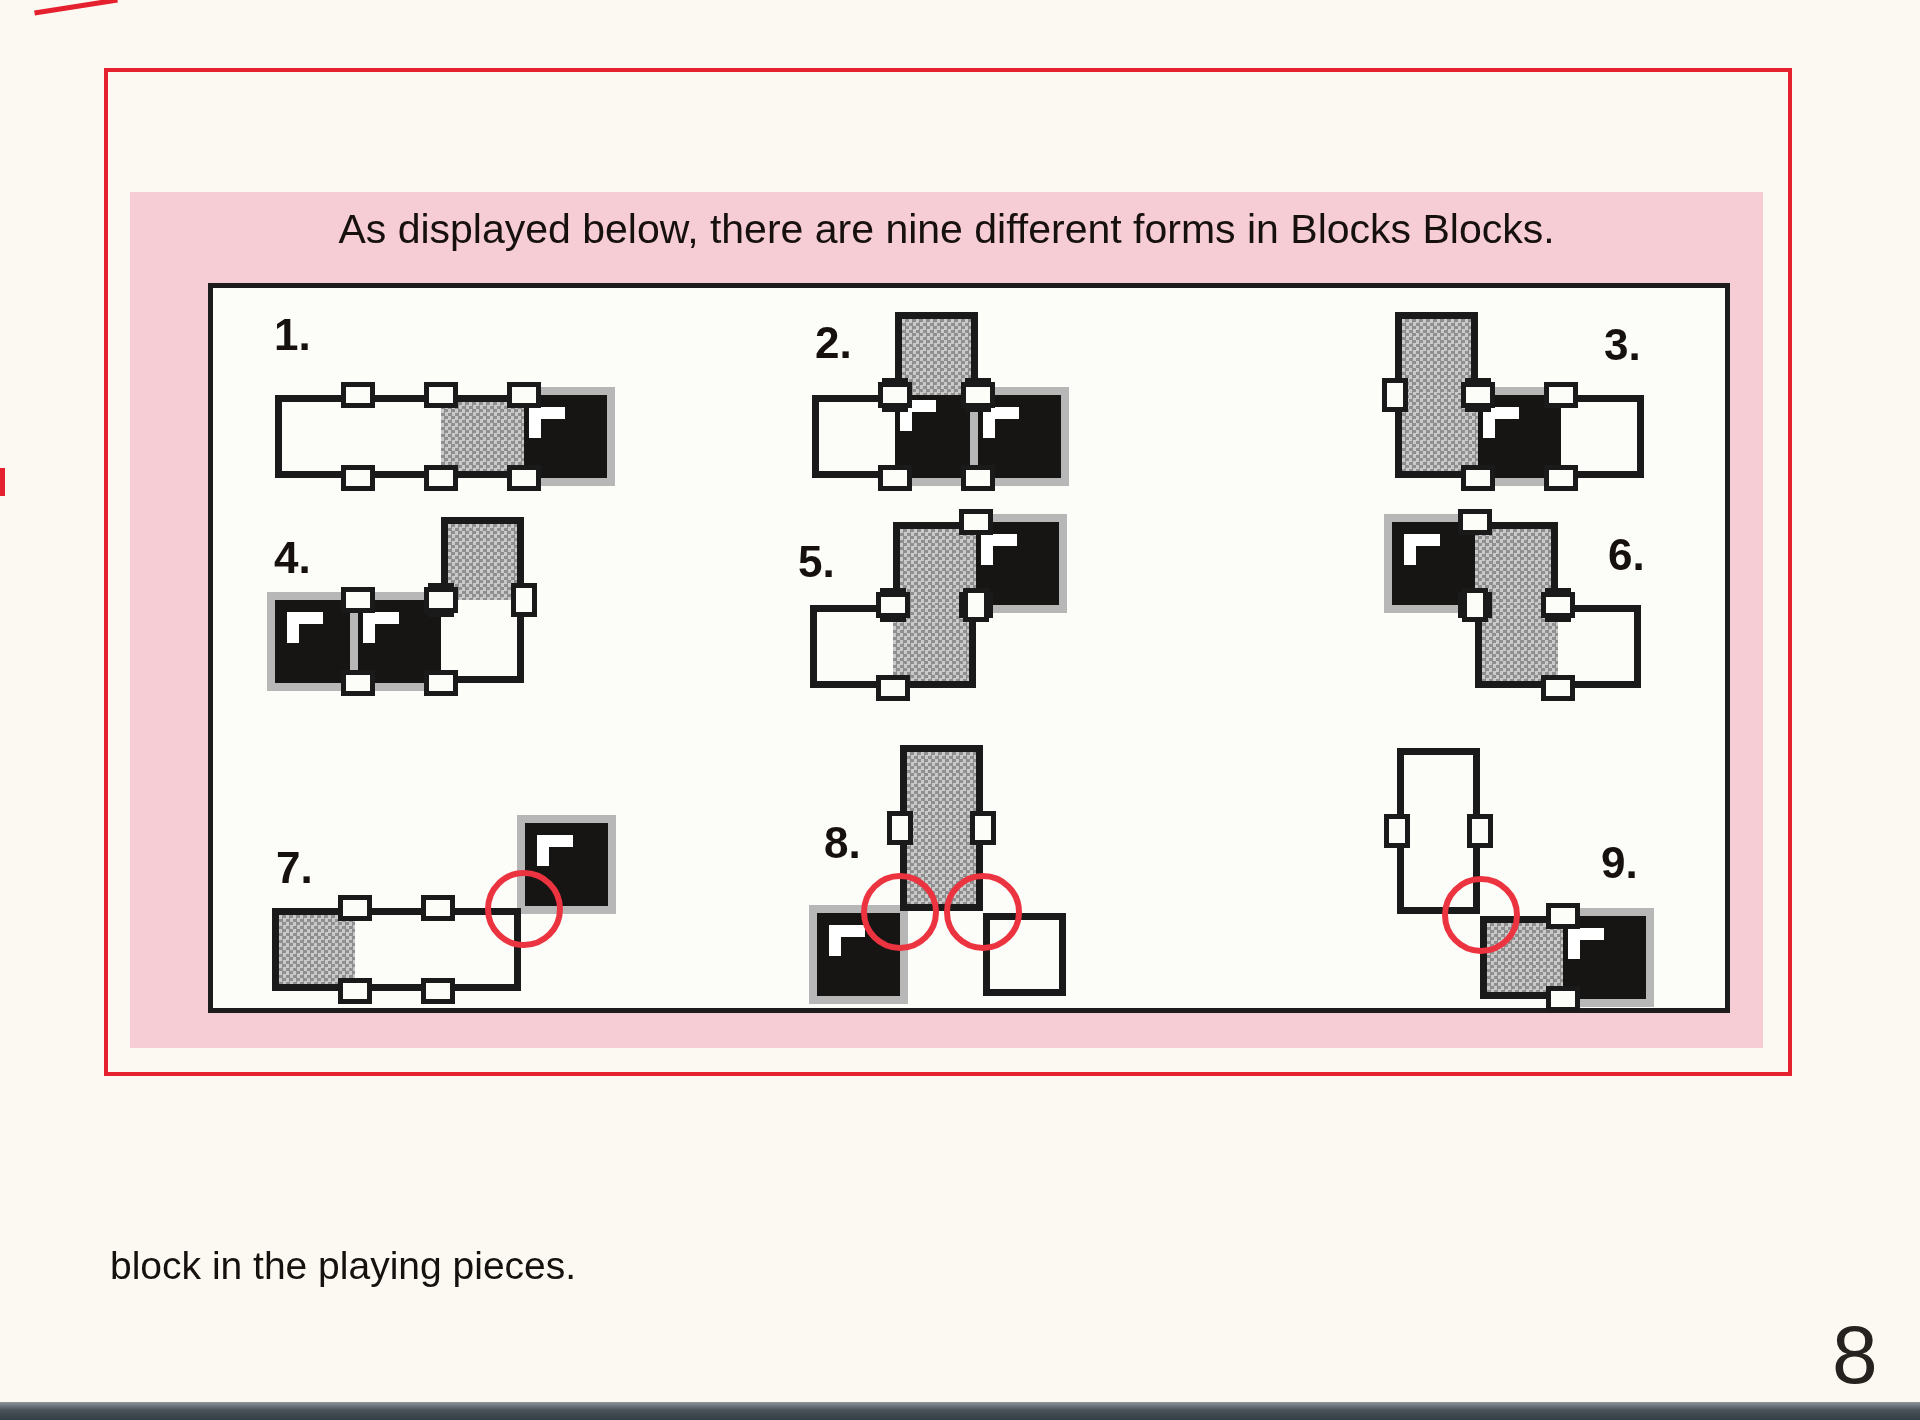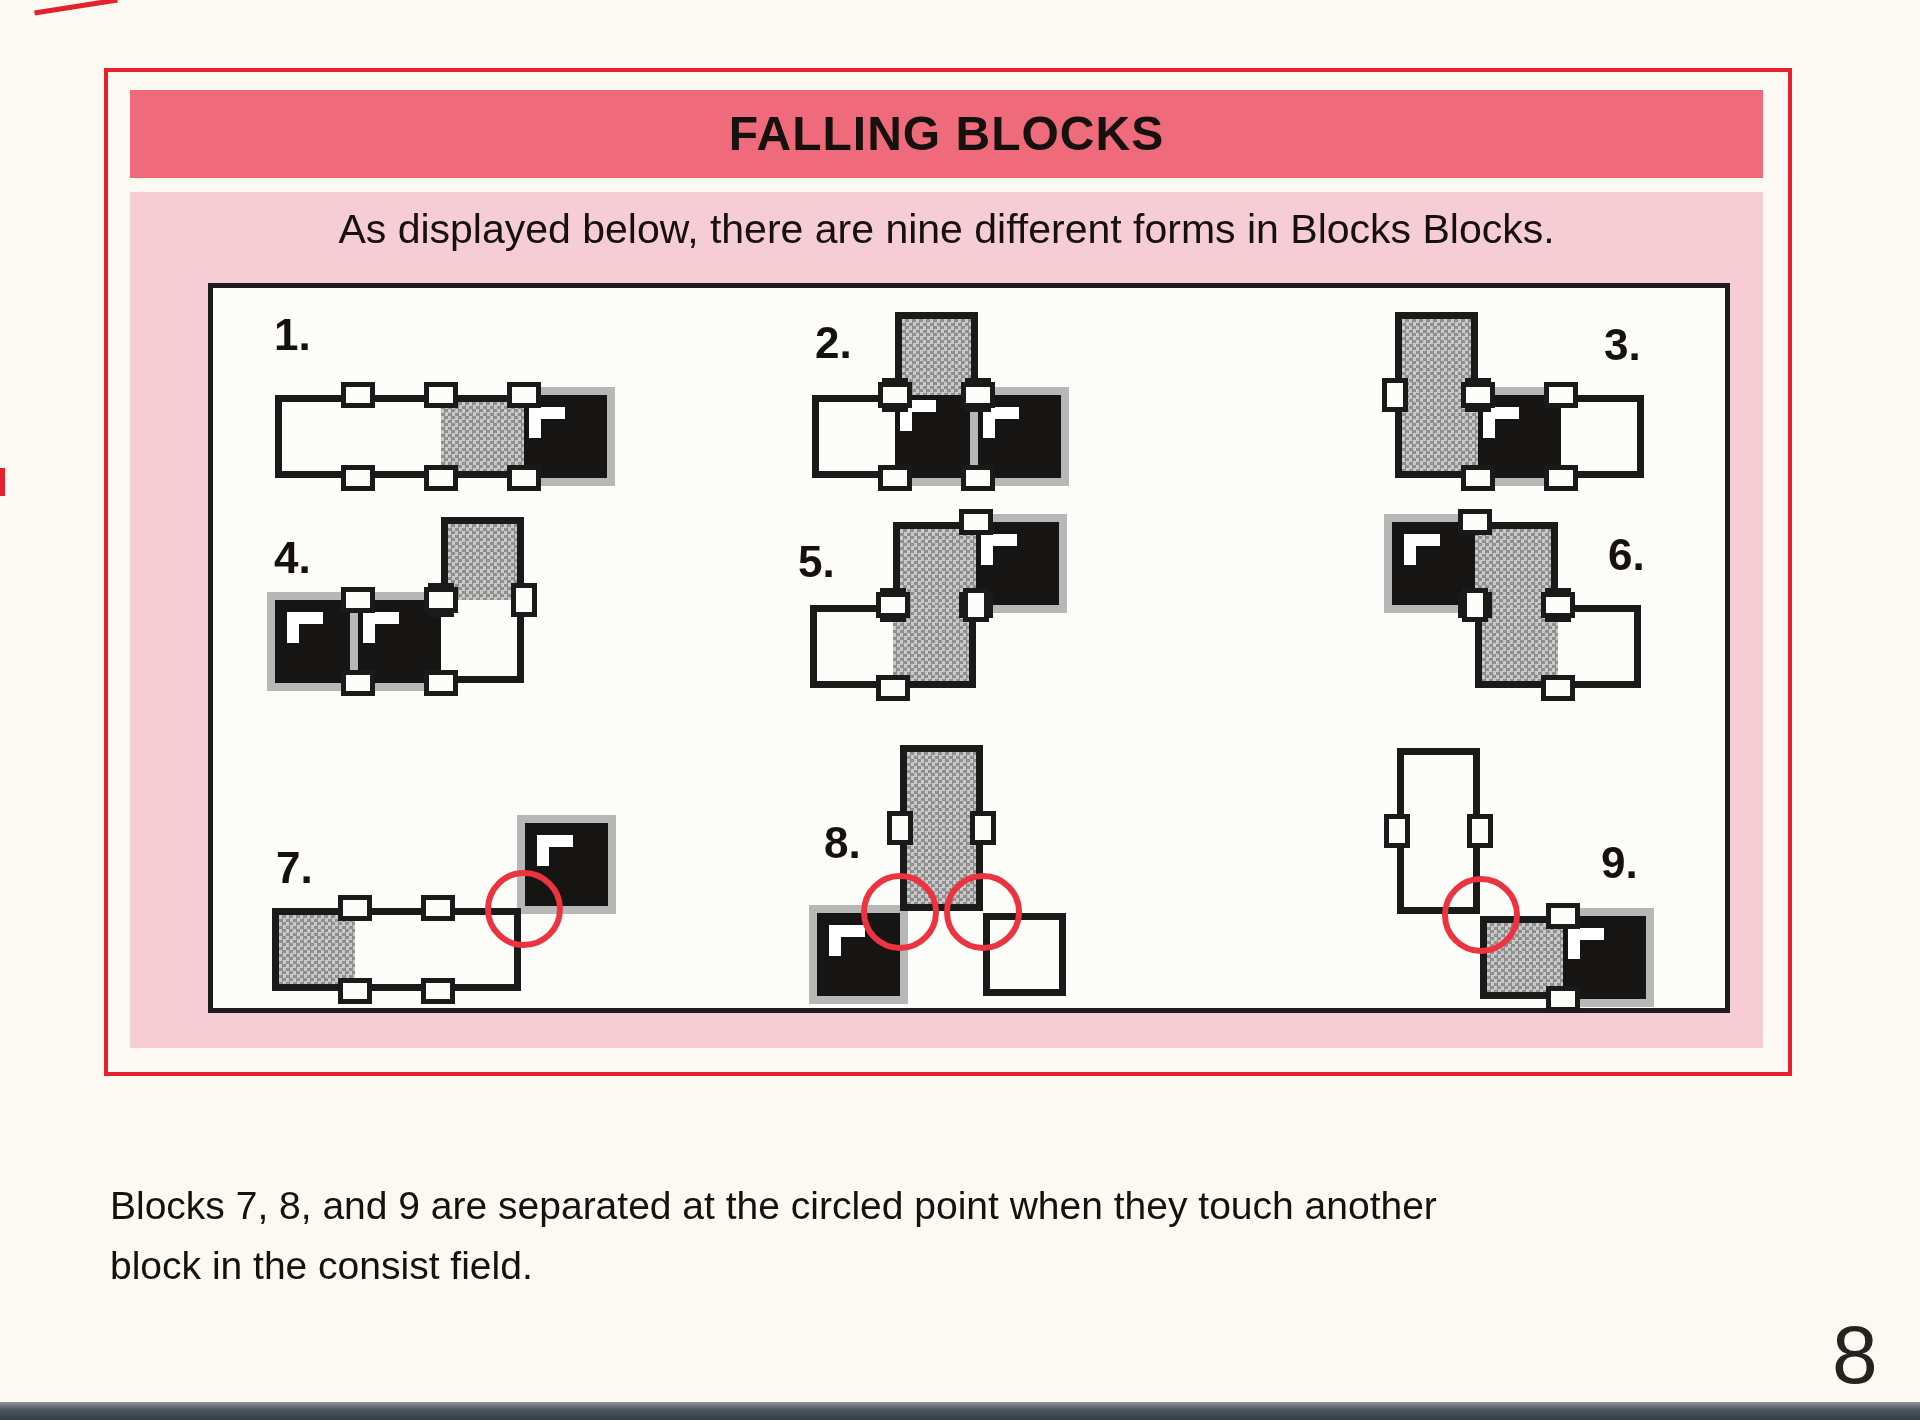--- a/index.html
+++ b/index.html
@@ -41,28 +41,24 @@
   .bottom-bar{position:absolute;left:0;top:1402px;width:1920px;height:18px;
         background:linear-gradient(180deg,#8d949b 0%,#4a525a 45%,#343c44 100%);}
 </style>
 </head>
 <body>
 
 <div class="page" id="page">
   <div class="scan-corner"></div>
   <div class="scan-tick"></div>
   <div class="red-frame"></div>
-  <div class="banner">
-    <div class="title">FALLING BLOCKS</div>
-  </div>
   <div class="panel"></div>
   <div class="intro">As displayed below, there are nine different forms in Blocks Blocks.</div>
   <div class="figure-box"></div>
-  <div class="body-par p2a">Blocks 7, 8, and 9 are separated at the circled point when they touch another</div>
-  <div class="body-par p2b">block in the consist field.</div>
+  <div class="body-par p2b">block in the playing pieces.</div>
   <div class="page-number">8</div>
   <div class="bottom-bar"></div>
 <div class="cell white" style="left: 275px; top: 395px; border-right-width: 0px;"></div>
     <div class="cell white" style="left: 358px; top: 395px; border-left-width: 0px; border-right-width: 0px;"></div>
     <div class="cell gray" style="left: 441px; top: 395px; border-left-width: 0px; border-right-width: 0px;"></div>
     <div class="cell black" style="left: 524px; top: 395px; border-left-width: 0px;">
       <div class="shine"></div>
     </div>
     <div class="tab v" style="left: 341px; top: 382px;"></div>
     <div class="tab v" style="left: 341px; top: 465px;"></div>

